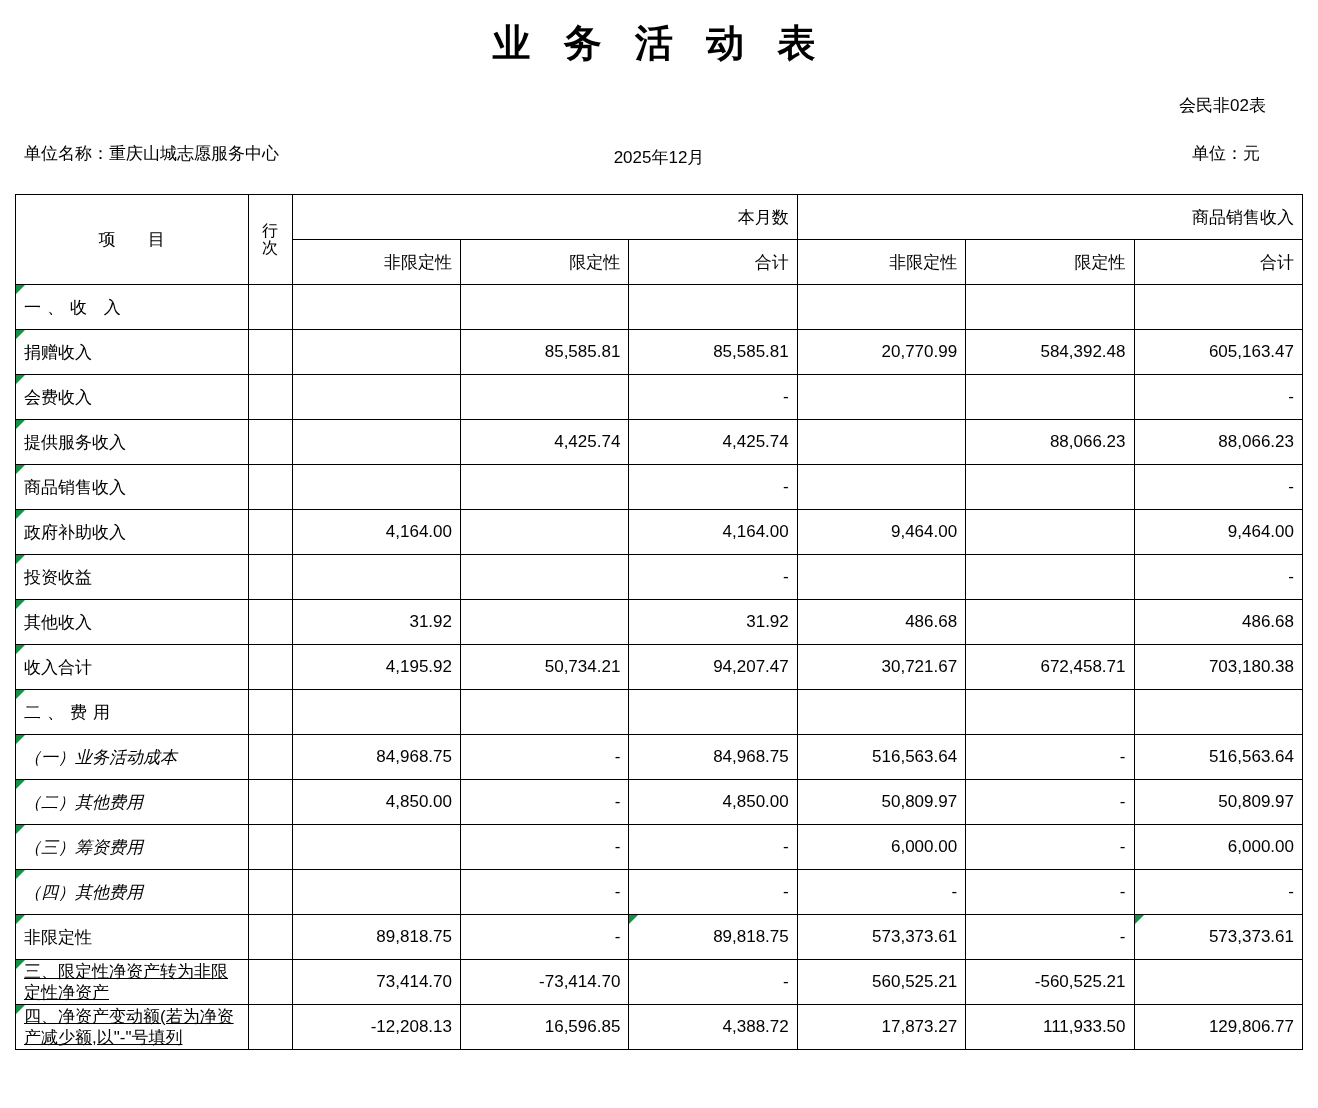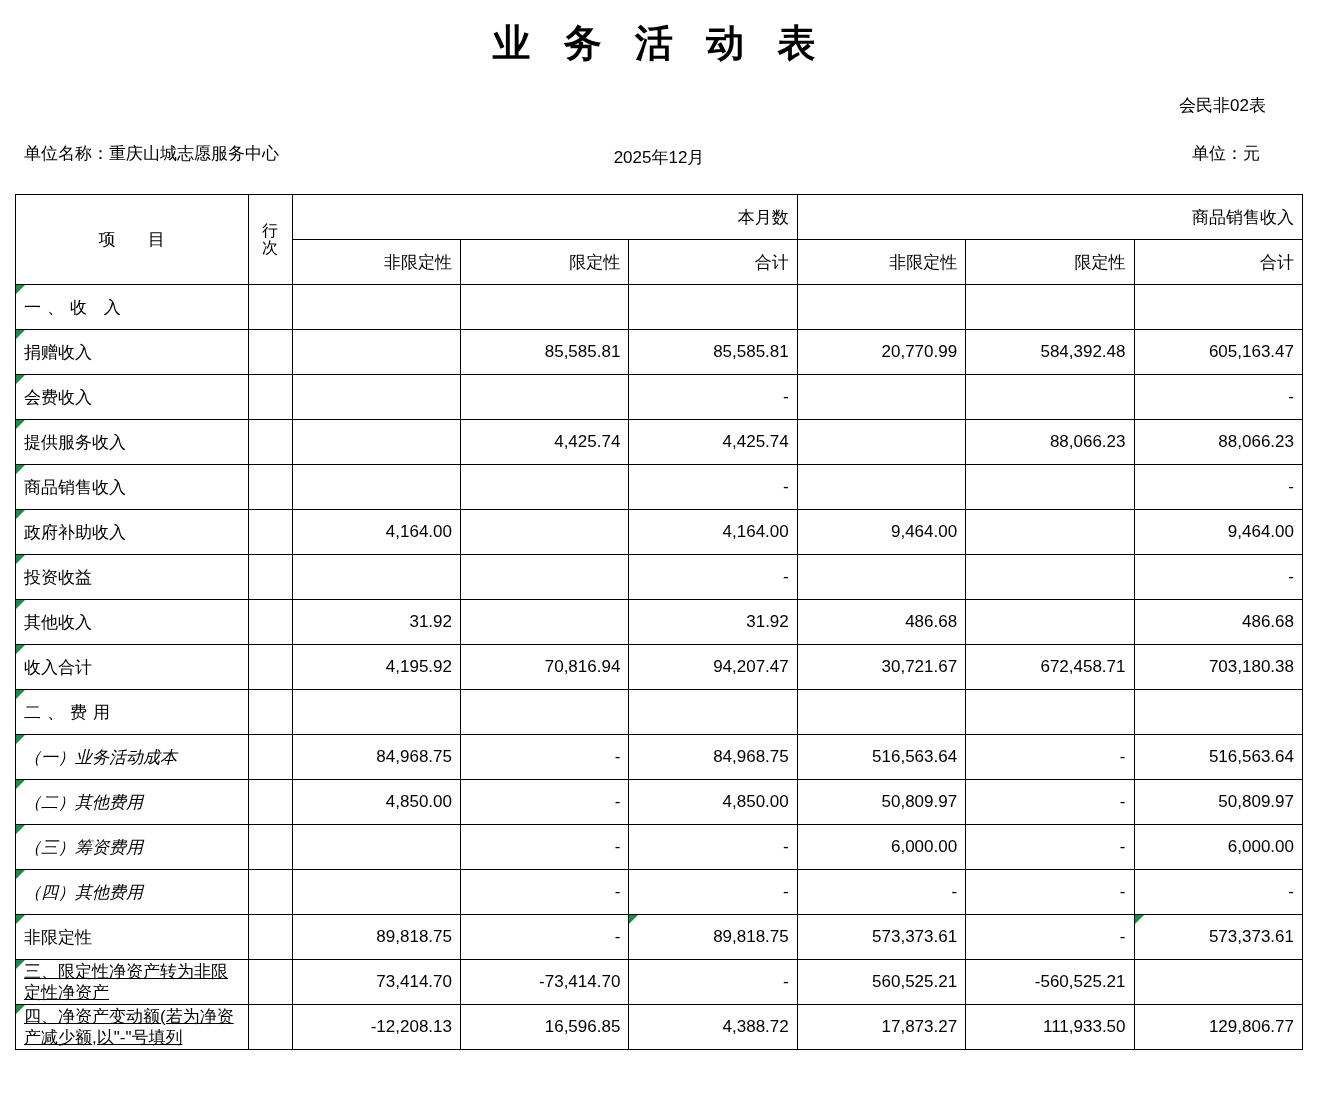--- a/index.html
+++ b/index.html
@@ -259,21 +259,21 @@
         <td class="num">31.92</td>
         <td class="num">486.68</td>
         <td class="num"></td>
         <td class="num">486.68</td>
       </tr>
 
       <tr>
         <td class="mark indent1">收入合计</td>
         <td></td>
         <td class="num">4,195.92</td>
-        <td class="num">70,816.94</td>
+        <td class="num">50,734.21</td>
         <td class="num">94,207.47</td>
         <td class="num">30,721.67</td>
         <td class="num">672,458.71</td>
         <td class="num">703,180.38</td>
       </tr>
 
       <tr>
         <td class="mark section-head">二、费用</td>
         <td></td>
         <td class="num"></td>

